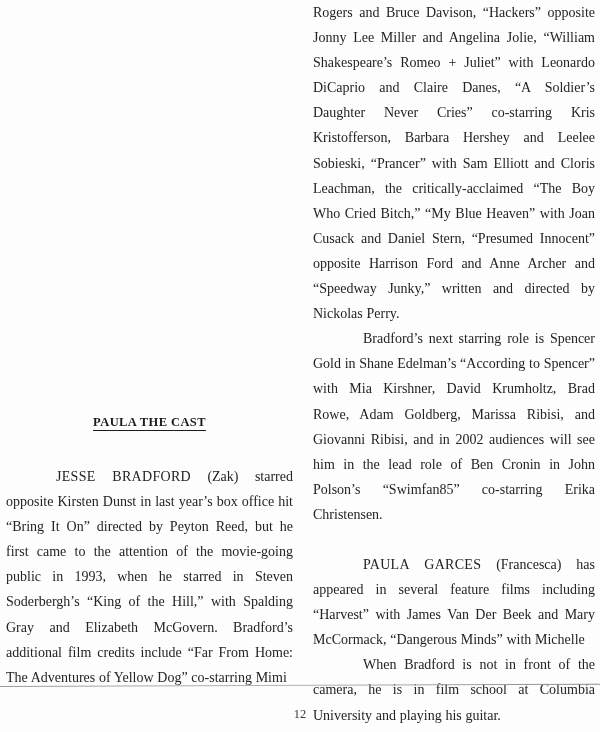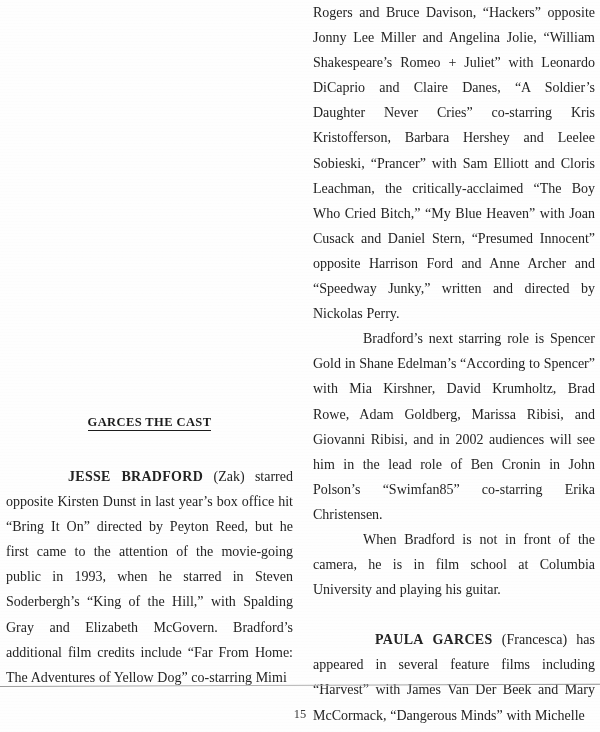--- a/index.html
+++ b/index.html
@@ -84,23 +84,22 @@
 
   p.indent {
     text-indent: 50px;
   }
 
   p.gap-before {
     margin-top: 25px;
   }
 
   .lead {
-    font-weight: bold;
+    font-weight: normal;
     letter-spacing: 0.3px;
-    margin-left: 12px;
   }
 
   
   .footer {
     position: absolute;
     left: 0;
     top: 686px;
     width: 600px;
   }
   .rule {
@@ -137,37 +136,37 @@
 </head>
 <body>
 
 <div class="page">
 
   <div class="columns">
 
     <div class="col col-left">
       <div class="left-spacer"></div>
 
-      <h2 class="section-heading"><span class="underline">GARCES THE CAST</span></h2>
+      <h2 class="section-heading"><span class="underline">PAULA THE CAST</span></h2>
 
       <p class="body-text indent"><span class="lead">JESSE BRADFORD</span><span> (Zak) starred opposite Kirsten Dunst in last year’s box office hit “Bring It On” directed by Peyton Reed, but he first came to the attention of the movie-going public in 1993, when he starred in Steven Soderbergh’s “King of the Hill,” with Spalding Gray and Elizabeth McGovern. Bradford’s additional film credits include “Far From Home: The Adventures of Yellow Dog” co-starring Mimi</span></p>
     </div>
 
     <div class="col col-right">
 
       <p class="body-text"><span>Rogers and Bruce Davison, “Hackers” opposite Jonny Lee Miller and Angelina Jolie, “William Shakespeare’s Romeo + Juliet” with Leonardo DiCaprio and Claire Danes, “A Soldier’s Daughter Never Cries” co-starring Kris Kristofferson, Barbara Hershey and Leelee Sobieski, “Prancer” with Sam Elliott and Cloris Leachman, the critically-acclaimed “The Boy Who Cried Bitch,” “My Blue Heaven” with Joan Cusack and Daniel Stern, “Presumed Innocent” opposite Harrison Ford and Anne Archer and “Speedway Junky,” written and directed by Nickolas Perry.</span></p>
 
       <p class="body-text indent"><span>Bradford’s next starring role is Spencer Gold in Shane Edelman’s “According to Spencer” with Mia Kirshner, David Krumholtz, Brad Rowe, Adam Goldberg, Marissa Ribisi, and Giovanni Ribisi, and in 2002 audiences will see him in the lead role of Ben Cronin in John Polson’s “Swimfan85” co-starring Erika Christensen.</span></p>
 
+      <p class="body-text indent gap-before"><span class="lead">PAULA GARCES</span><span> (Francesca) has appeared in several feature films including “Harvest” with James Van Der Beek and Mary McCormack, “Dangerous Minds” with Michelle</span></p>
+
       <p class="body-text indent"><span>When Bradford is not in front of the camera, he is in film school at Columbia University and playing his guitar.</span></p>
-
-      <p class="body-text indent gap-before"><span class="lead">PAULA GARCES</span><span> (Francesca) has appeared in several feature films including “Harvest” with James Van Der Beek and Mary McCormack, “Dangerous Minds” with Michelle</span></p>
 
     </div>
   </div>
 
   <div class="footer">
     <div class="rule"></div>
-    <div class="page-number">15</div>
+    <div class="page-number">12</div>
   </div>
 
   <div class="grain"></div>
 </div>
 
 </body></html>

